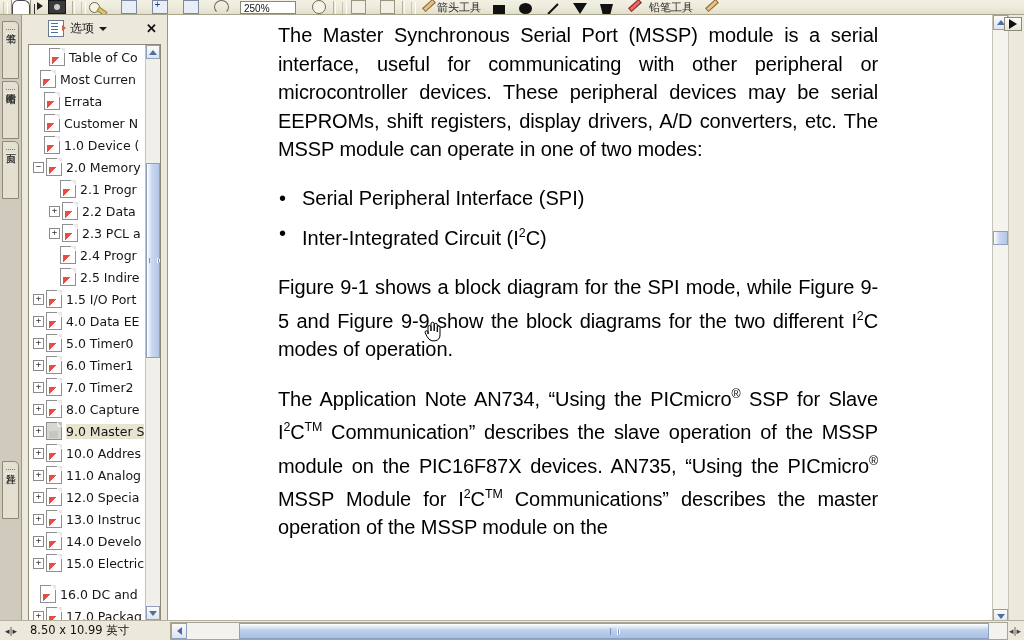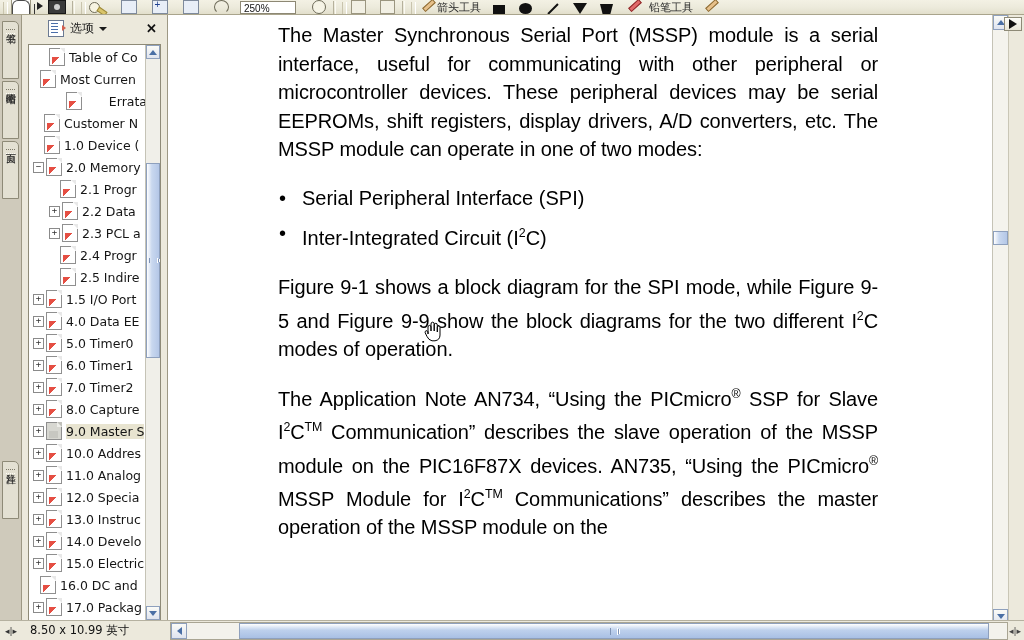--- a/index.html
+++ b/index.html
@@ -778,21 +778,21 @@
         <div class="bm-row" style="padding-left: 9px;">
           <span class="bm-expander none"></span>
           <span class="pdf-ico"></span>
           <span class="bm-label">Table of Co</span>
         </div>
         <div class="bm-row" style="padding-left: 0;">
           <span class="bm-expander none"></span>
           <span class="pdf-ico"></span>
           <span class="bm-label">Most Curren</span>
         </div>
-        <div class="bm-row" style="padding-left: 4px; justify-content: space-between;">
+        <div class="bm-row" style="padding-left: 4px;">
           <span class="bm-expander none"></span>
           <span class="pdf-ico"></span>
           <span class="bm-label">Errata</span>
         </div>
         <div class="bm-row" style="padding-left: 4px;">
           <span class="bm-expander none"></span>
           <span class="pdf-ico"></span>
           <span class="bm-label">Customer N</span>
         </div>
         <div class="bm-row" style="padding-left: 4px;">
@@ -888,21 +888,21 @@
         <div class="bm-row" style="padding-left: 4px;">
           <span class="bm-expander">+</span>
           <span class="pdf-ico"></span>
           <span class="bm-label">14.0 Develo</span>
         </div>
         <div class="bm-row" style="padding-left: 4px;">
           <span class="bm-expander">+</span>
           <span class="pdf-ico"></span>
           <span class="bm-label">15.0 Electric</span>
         </div>
-        <div class="bm-row" style="padding-left: 0;">
+        <div class="bm-row" style="padding-left: 0; margin-top: 9px;">
           <span class="bm-expander none"></span>
           <span class="pdf-ico"></span>
           <span class="bm-label">16.0 DC and</span>
         </div>
         <div class="bm-row" style="padding-left: 4px;">
           <span class="bm-expander">+</span>
           <span class="pdf-ico"></span>
           <span class="bm-label">17.0 Packag</span>
         </div>
       </div>

